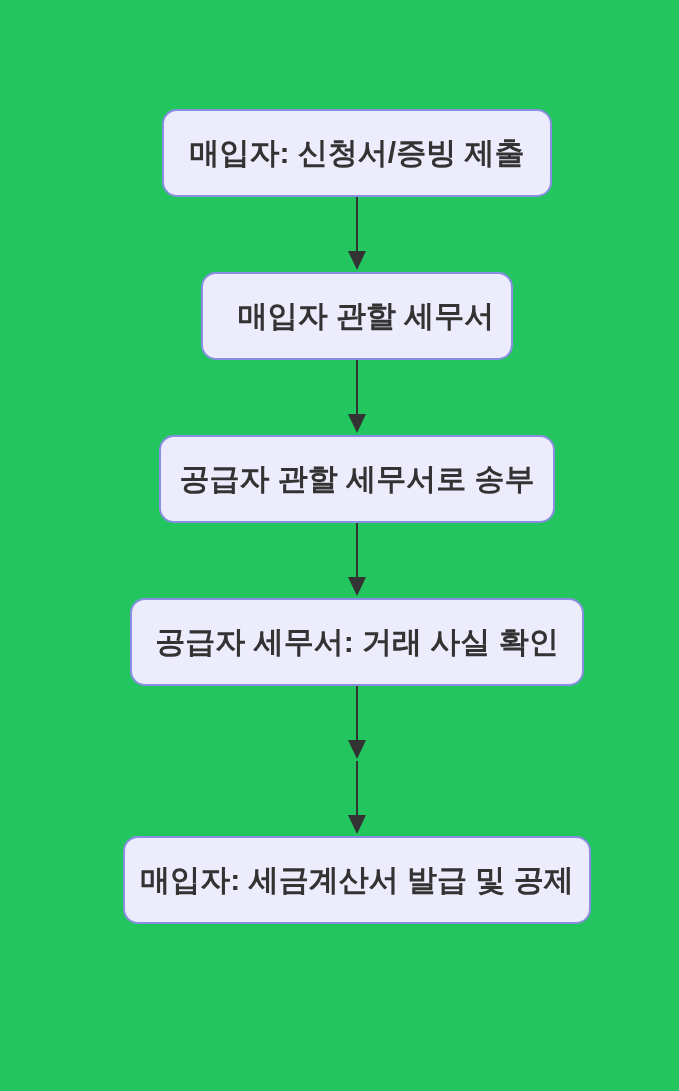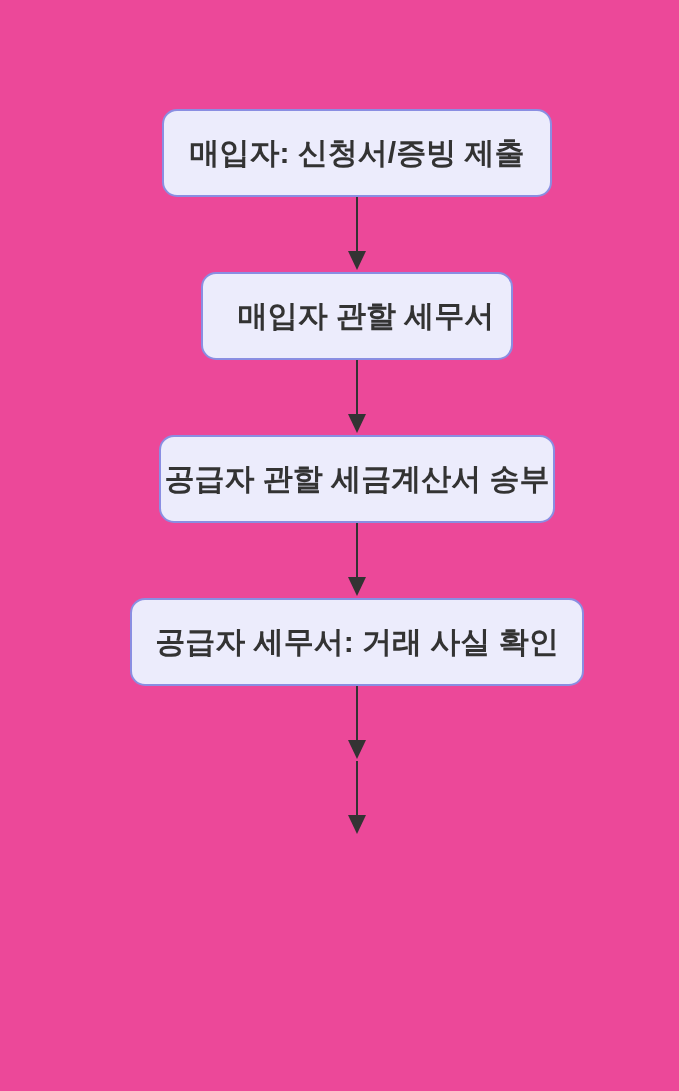--- a/index.html
+++ b/index.html
@@ -5,21 +5,21 @@
   * { margin: 0; padding: 0; box-sizing: border-box; }
 
   html, body {
     font-family: "Liberation Sans", "DejaVu Sans", sans-serif;
   }
 
   .canvas {
     position: relative;
     width: 679px;
     height: 1091px;
-    background: #ec4899;
+    background: #22c55e;
     overflow: hidden;
   }
 
   .flow {
     width: 679px;
     height: 1091px;
     display: flex;
     flex-direction: column;
     align-items: center;
     padding-top: 109px;
@@ -94,21 +94,21 @@
     <div class="node node-2">
       <span>매입자 관할 세무서</span>
     </div>
 
     <div class="arrow">
       <div class="shaft"></div>
       <div class="head"></div>
     </div>
 
     <div class="node node-3">
-      <span>공급자 관할 세금계산서 송부</span>
+      <span>공급자 관할 세무서로 송부</span>
     </div>
 
     <div class="arrow">
       <div class="shaft"></div>
       <div class="head"></div>
     </div>
 
     <div class="node node-4">
       <span>공급자 세무서: 거래 사실 확인</span>
     </div>
@@ -117,15 +117,18 @@
       <div class="shaft"></div>
       <div class="head"></div>
     </div>
 
 
     <div class="arrow">
       <div class="shaft"></div>
       <div class="head"></div>
     </div>
 
+    <div class="node node-6">
+      <span>매입자: 세금계산서 발급 및 공제</span>
+    </div>
 
   </div>
 </div>
 
 </body></html>

